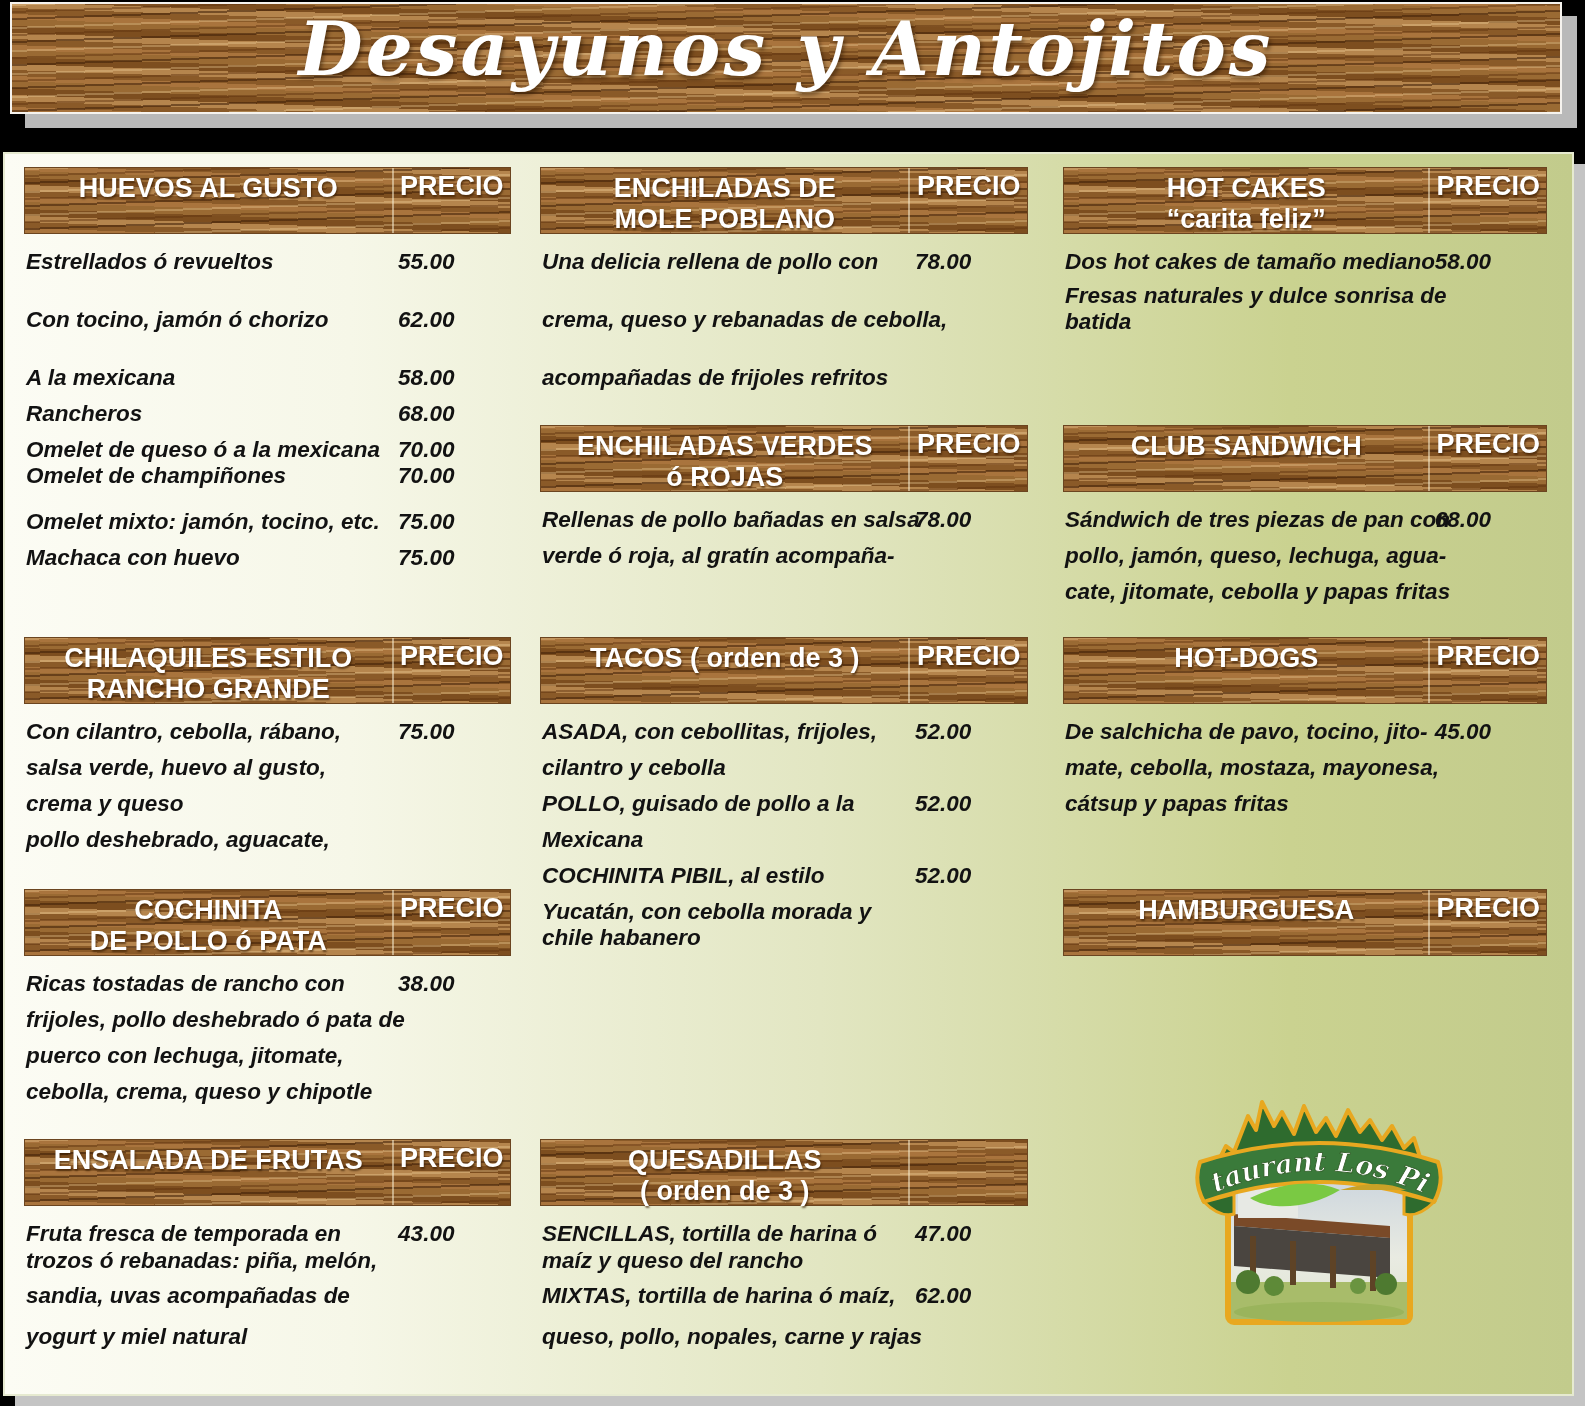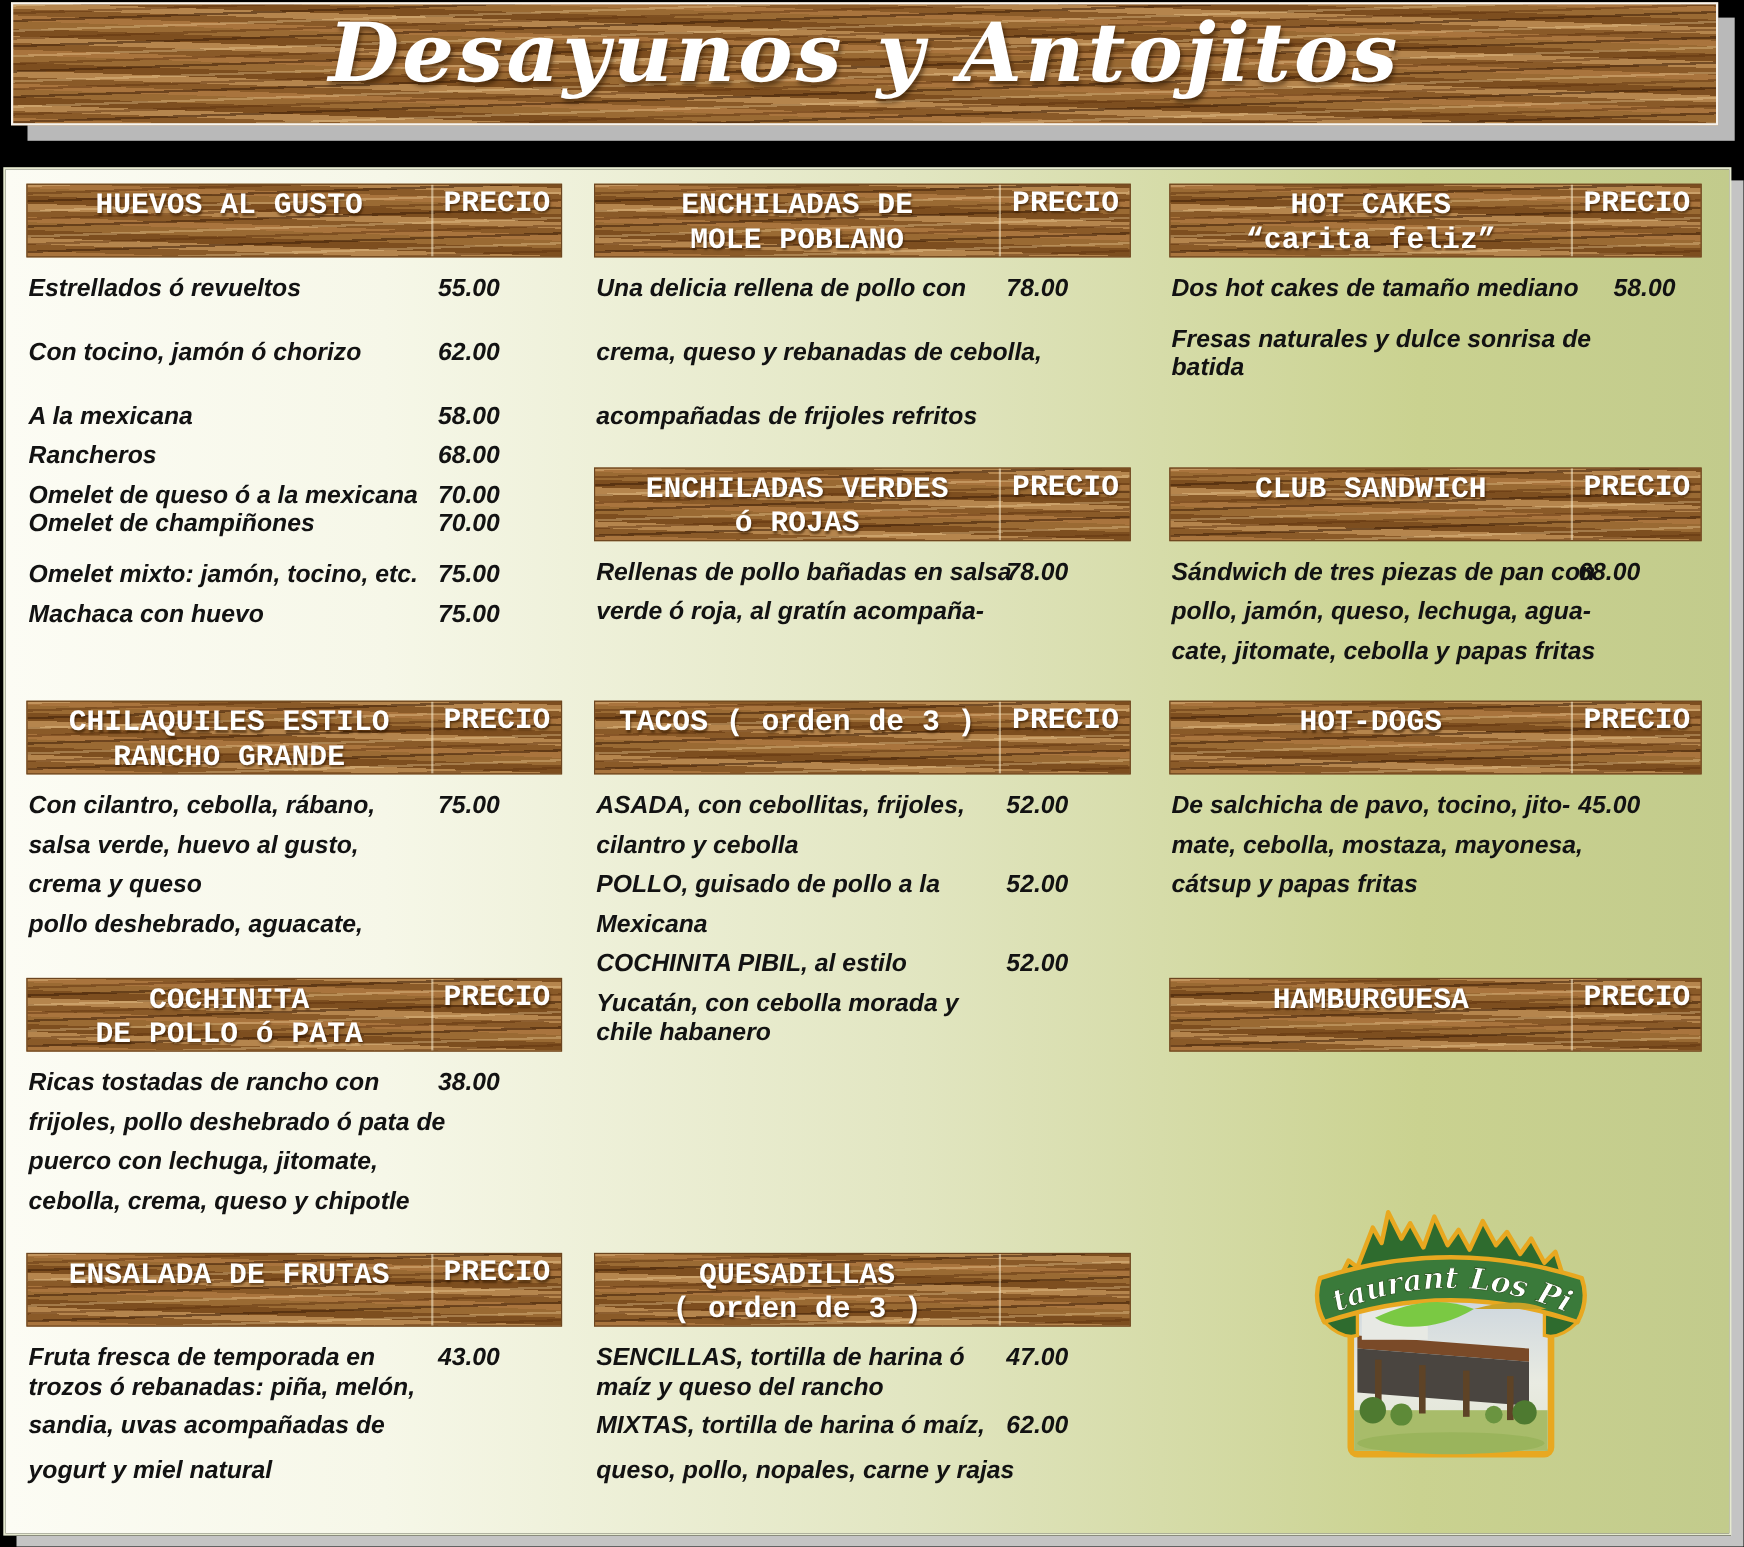--- a/index.html
+++ b/index.html
@@ -32,21 +32,21 @@
     background:linear-gradient(to right,#fcfcf4 0%,#f6f7e8 22%,#e2e6c2 52%,#cad290 82%,#c2cb8c 100%);}
 
   
   .sec{position:absolute;}
   .bar{position:relative;height:67px;border:1px solid #6b4520;box-sizing:border-box;
     display:flex;color:#fff;font-weight:bold;font-size:27px;line-height:31px;
     text-shadow:1px 2px 2px rgba(55,28,0,0.65);}
   .bar-name{width:76%;text-align:center;padding-top:5px;
     border-right:2px solid rgba(245,235,205,0.55);box-sizing:border-box;}
   .bar-price{width:24%;text-align:center;padding-top:3px;}
-  .bar span{display:block;font-family:Liberation Mono, monospace;}
+  .bar span{display:block;}
   .bar span:empty{display:none;}
 
   .items{margin-top:15px;}
   .row{display:flex;margin-bottom:10px;line-height:26px;
     font-weight:bold;font-style:italic;font-size:22.5px;color:#121212;}
   .row .t{width:76%;white-space:nowrap;overflow:visible;box-sizing:border-box;padding-left:2px;}
   .row .p{width:24%;white-space:nowrap;padding-left:4px;box-sizing:border-box;}
 
   
   [data-name="section-huevos"]      {left:19px;  top:13px;  width:487px;}
@@ -75,21 +75,21 @@
   [data-name="section-hotdogs"] .row,
   [data-name="section-hamburguesa"] .row,
   [data-name="section-tacos"] .row{margin-bottom:10px;}
   [data-name="section-tacos"] .row:nth-child(6){margin-bottom:0px;}
   [data-name="section-ensalada"] .row:nth-child(1),
   [data-name="section-quesadillas"] .row:nth-child(1){margin-bottom:1px;}
   [data-name="section-ensalada"] .row:nth-child(2),
   [data-name="section-quesadillas"] .row:nth-child(2){margin-bottom:9px;}
   [data-name="section-ensalada"] .row:nth-child(3),
   [data-name="section-quesadillas"] .row:nth-child(3){margin-bottom:15px;}
-  [data-name="section-hotcakes"] .row:nth-child(1){margin-bottom:12px;gap:32px;}
+  [data-name="section-hotcakes"] .row:nth-child(1){margin-bottom:0px;}
   [data-name="section-hotcakes"] .row:nth-child(2){margin-bottom:8px;}
   [data-name="section-hotcakes"] .row:nth-child(3){margin-bottom:0px;}
   [data-name="section-hotcakes"] .row:nth-child(4){margin-bottom:9px;}
 
   
   .logo{position:absolute;left:1185px;top:932px;width:258px;height:244px;}
 </style>
 </head>
 <body>
 

